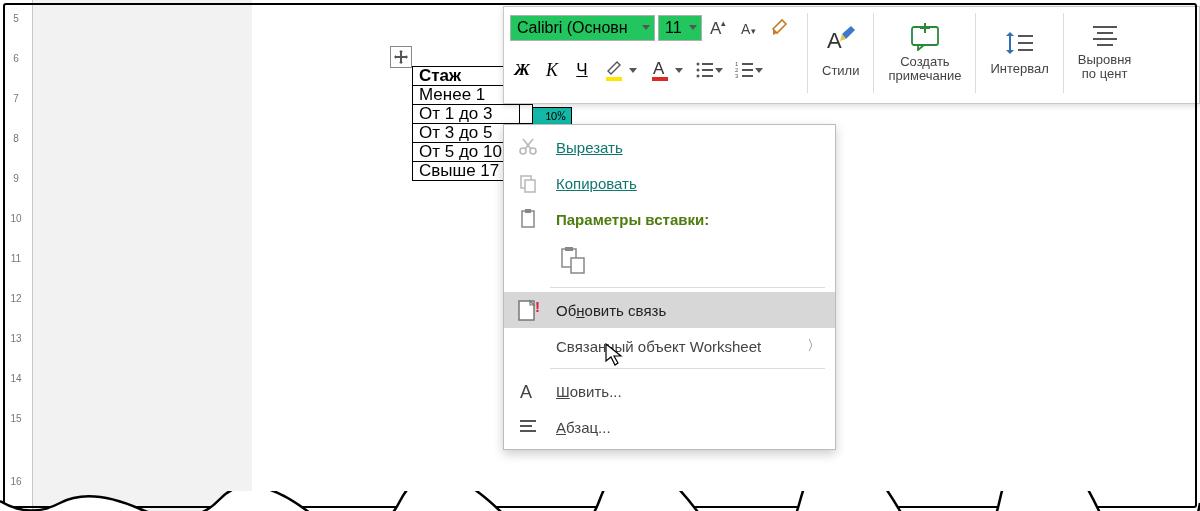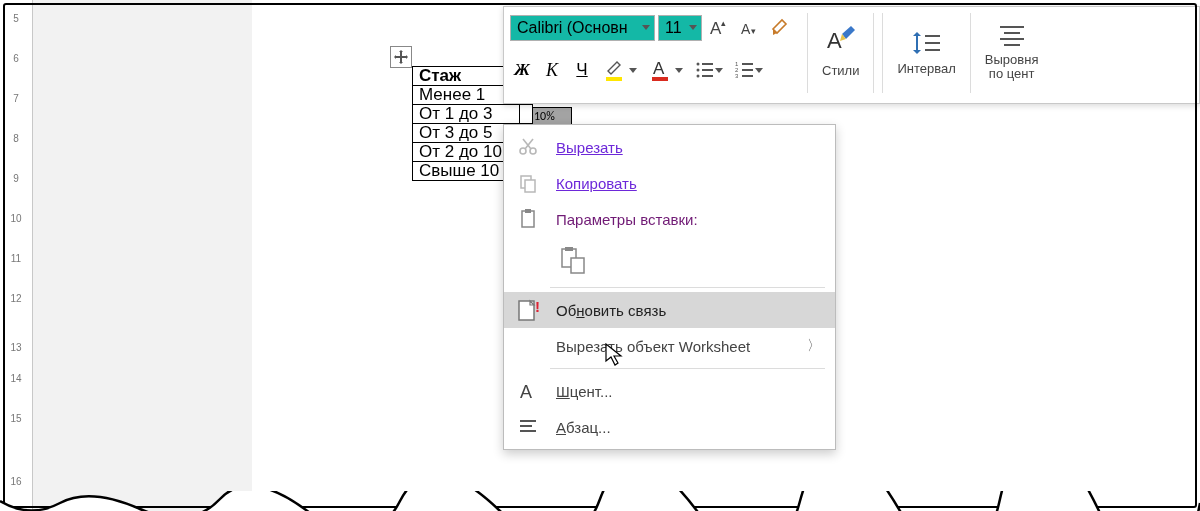--- a/index.html
+++ b/index.html
@@ -10,68 +10,68 @@
 .doc-area{position:absolute;left:33px;top:0;right:0;bottom:0;background:#e7e7e7}
 .page{position:absolute;left:0;top:0;right:0;bottom:0;background:#fff;box-shadow:0 0 0 1px #c8c8c8}
 .page-margin-left{position:absolute;left:0;top:0;width:219px;height:100%;background:#f2f2f2}
 .move-handle{position:absolute;left:357px;top:46px;width:22px;height:22px;border:1px solid #888;background:#fff;display:flex;align-items:center;justify-content:center}
 .move-handle svg{width:14px;height:14px}
 table.doc-table{position:absolute;left:379px;top:66px;border-collapse:collapse;font-size:17px;font-family:Calibri,Arial,sans-serif}
 table.doc-table td{border:1.5px solid #000;padding:1px 6px;height:19px;line-height:16px}
 table.doc-table td.first{width:107px}
 table.doc-table td.second{width:10px}
 table.doc-table td.header{font-weight:700}
-.cell-remnant{position:absolute;left:499px;top:107px;width:40px;height:20px;border:1px solid #000;background:#a3a3a3;font-size:12px;padding:1px 1px;font-family:Calibri,Arial}
+.cell-remnant{position:absolute;left:499px;top:107px;width:40px;height:20px;border:1px solid #000;background:#14b8a6;font-size:12px;padding:1px 12px;font-family:Calibri,Arial}
 .mini-toolbar{position:absolute;left:503px;top:6px;height:98px;right:0;background:#fff;border:1px solid #c8c8c8;box-shadow:0 2px 6px rgba(0,0,0,.15);display:flex;padding:2px}
 .mt-left{display:flex;flex-direction:column;gap:2px;padding:4px 8px 2px 4px}
 .mt-row{display:flex;align-items:center;gap:3px;height:30px}
 .mt-row2{display:flex;align-items:center;gap:6px;height:44px;padding-top:6px}
-.font-sel{height:26px;border:1px solid #b0b0b0;font-size:16px;padding:0 18px 0 6px;background:#14b8a6;position:relative;display:flex;align-items:center;min-width:145px}
+.font-sel{height:26px;border:1px solid #b0b0b0;font-size:16px;padding:0 18px 0 6px;background:#22c55e;position:relative;display:flex;align-items:center;min-width:145px}
 .font-sel.size{min-width:44px}
 .font-sel .caret{position:absolute;right:4px;top:9px}
 .btn{display:flex;align-items:center;justify-content:center;height:26px;min-width:24px;padding:0 3px;cursor:default}
 .btn svg{display:block}
 .caret{width:0;height:0;border-left:4px solid transparent;border-right:4px solid transparent;border-top:5px solid #555}
 .fmt-bold{font-weight:800;font-style:italic;font-size:17px;font-family:'Times New Roman',serif}
 .fmt-italic{font-style:italic;font-size:18px;font-family:'Times New Roman',serif}
 .fmt-underline{font-size:17px;text-decoration:underline}
 .vsep{width:1px;height:80px;background:#dcdcdc;margin:4px 4px}
 .big-btn{display:flex;flex-direction:column;align-items:center;justify-content:center;padding:2px 10px;height:86px;gap:4px}
 .big-btn .lbl{font-size:13px;color:#444;text-align:center;line-height:14px}
 .ctx-menu{position:absolute;left:503px;top:124px;width:333px;background:#fff;border:1px solid #bcbcbc;box-shadow:0 4px 10px rgba(0,0,0,.2);padding:4px 0;font-size:15px;color:#444}
 .ctx-item{display:flex;align-items:center;height:36px;padding:0 14px 0 10px;gap:14px}
-.ctx-item.disabled{color:#6d28d9}
+.ctx-item.disabled{color:#0f766e}
 .ctx-item.hover{background:#d7d7d7;color:#222}
 .ctx-icon{width:28px;height:28px;display:flex;align-items:center;justify-content:center;flex-shrink:0}
 .ctx-label{flex:1}
 .ctx-label .ul{text-decoration:underline}
 .ctx-arrow{font-size:14px;color:#666}
 .ctx-sep{height:1px;background:#dcdcdc;margin:4px 10px 4px 46px}
-.ctx-header{font-weight:400;color:#701a75}
+.ctx-header{font-weight:700;color:#4d7c0f}
 .paste-opts{padding:6px 0 6px 52px}
 .cursor{position:absolute;left:605px;top:343px;pointer-events:none}
 .torn{position:absolute;left:0;bottom:-14px;width:100%;height:34px;pointer-events:none}
 .torn svg{width:100%;height:100%}
 .outer-border{position:absolute;inset:3px;border:2px solid #000;border-radius:3px;pointer-events:none}
 </style>
 </head>
 <body>
 
 <div class="frame">
 
   <div class="ruler">
     <div class="tick" style="top:13px">5</div>
     <div class="tick" style="top:53px">6</div>
     <div class="tick" style="top:93px">7</div>
     <div class="tick" style="top:133px">8</div>
     <div class="tick" style="top:173px">9</div>
     <div class="tick" style="top:213px">10</div>
     <div class="tick" style="top:253px">11</div>
     <div class="tick" style="top:293px">12</div>
-    <div class="tick" style="top:342px">13</div>
+    <div class="tick" style="top:333px">13</div>
     <div class="tick" style="top:373px">14</div>
     <div class="tick" style="top:413px">15</div>
     <div class="tick" style="top:476px">16</div>
   </div>
 
   <div class="doc-area">
     <div class="page">
       <div class="page-margin-left"></div>
 
       <div class="move-handle">
@@ -92,25 +92,25 @@
             </tr>
         <tr>
               <td class="first">От 1 до 3</td>
               <td class="second"></td>
             </tr>
         <tr>
               <td class="first">От 3 до 5</td>
               <td class="second"></td>
             </tr>
         <tr>
-              <td class="first">От 2 до 10</td>
-              <td class="second"></td>
-            </tr>
-        <tr>
-              <td class="first">Свыше 10</td>
+              <td class="first">От 5 до 10</td>
+              <td class="second"></td>
+            </tr>
+        <tr>
+              <td class="first">Свыше 17</td>
               <td class="second"></td>
             </tr>
       </tbody>
         </table>
 
       <div class="cell-remnant">10%</div>
     </div>
   </div>
 
   <div class="mini-toolbar">
@@ -188,20 +188,30 @@
     <div class="vsep"></div>
     <div class="big-btn">
       <svg width="34" height="34">
           <text x="3" y="22" font-size="22" font-family="Times New Roman" fill="#333">A</text>
           <path d="M18 8 L27 0 L31 4 L22 13 Z" fill="#3a78c9"></path>
           <path d="M18 8 L22 13 L16 15 Z" fill="#e6c24a"></path>
         </svg>
       <div class="lbl">Стили</div>
     </div>
     <div class="vsep"></div>
+    <div class="big-btn">
+      <svg width="34" height="30">
+          <rect x="4" y="6" width="26" height="18" rx="2" fill="none" stroke="#2a8a3a" stroke-width="1.8"></rect>
+          <path d="M10 24 L10 29 L16 24" fill="none" stroke="#2a8a3a" stroke-width="1.8"></path>
+          <line x1="17" y1="2" x2="17" y2="12" stroke="#2a8a3a" stroke-width="2"></line>
+          <line x1="12" y1="7" x2="22" y2="7" stroke="#2a8a3a" stroke-width="2"></line>
+        </svg>
+      <div class="lbl" style="white-space:pre">Создать
+примечание</div>
+    </div>
     <div class="vsep"></div>
     <div class="big-btn">
       <svg width="34" height="30">
           <path d="M7 4 L3 8 L11 8 Z" fill="#2f6fb3"></path>
           <line x1="7" y1="6" x2="7" y2="24" stroke="#2f6fb3" stroke-width="2"></line>
           <path d="M7 26 L3 22 L11 22 Z" fill="#2f6fb3"></path>
           <line x1="15" y1="8" x2="30" y2="8" stroke="#555" stroke-width="2"></line>
           <line x1="15" y1="15" x2="30" y2="15" stroke="#555" stroke-width="2"></line>
           <line x1="15" y1="22" x2="30" y2="22" stroke="#555" stroke-width="2"></line>
         </svg>
@@ -265,31 +275,31 @@
         <svg width="22" height="24">
             <rect x="2" y="3" width="15" height="19" fill="#fff" stroke="#777" stroke-width="1.5"></rect>
             <path d="M13 3 L17 7 L13 7 Z" fill="#fff" stroke="#777" stroke-width="1.2"></path>
             <text x="18" y="14" font-size="15" font-weight="bold" fill="#d23">!</text>
           </svg>
       </div>
       <div class="ctx-label"><span>Об</span><span class="ul">н</span><span>овить связь</span></div>
     </div>
     <div class="ctx-item">
       <div class="ctx-icon"></div>
-      <div class="ctx-label">Вырезать объект Worksheet</div>
+      <div class="ctx-label">Связанный объект Worksheet</div>
       <div class="ctx-arrow">〉</div>
     </div>
     <div class="ctx-sep"></div>
     <div class="ctx-item">
       <div class="ctx-icon">
         <svg width="22" height="22">
             <text x="3" y="18" font-size="18" font-family="Times New Roman" fill="#444">A</text>
           </svg>
       </div>
-      <div class="ctx-label"><span class="ul">Ш</span><span>цент...</span></div>
+      <div class="ctx-label"><span class="ul">Ш</span><span>овить...</span></div>
     </div>
     <div class="ctx-item">
       <div class="ctx-icon">
         <svg width="20" height="18">
             <line x1="2" y1="3" x2="18" y2="3" stroke="#555" stroke-width="2"></line>
             <line x1="2" y1="8" x2="14" y2="8" stroke="#555" stroke-width="2"></line>
             <line x1="2" y1="13" x2="18" y2="13" stroke="#555" stroke-width="2"></line>
           </svg>
       </div>
       <div class="ctx-label"><span class="ul">А</span><span>бзац...</span></div>

